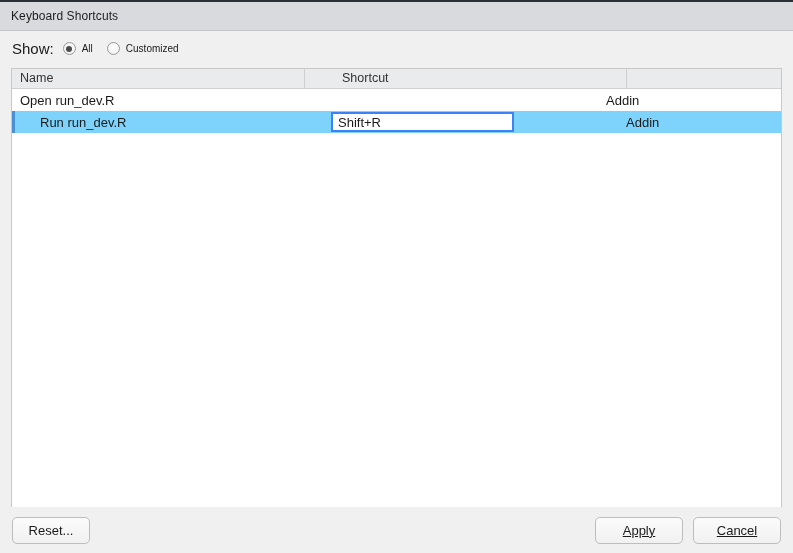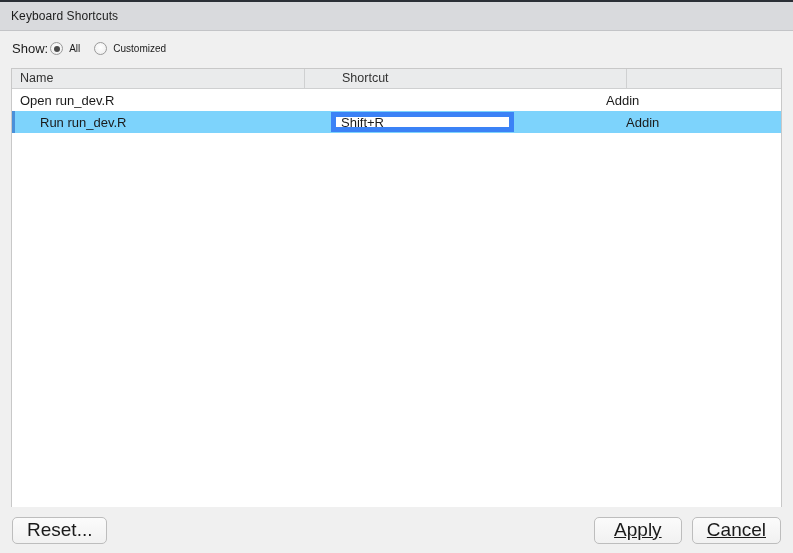--- a/index.html
+++ b/index.html
@@ -49,23 +49,23 @@
   .toolbar {
     height: 35px;
     display: flex;
     align-items: center;
     padding: 0 12px 0 12px;
     box-sizing: border-box;
     flex: 0 0 auto;
     position: relative;
   }
   .show-label {
-    font-size: 13px;
-    color: #1a1a1a;
-    margin-right: 2px;
+    font-size: 15px;
+    color: #1a1a1a;
+    margin-right: 9px;
   }
   .radio-group {
     display: flex;
     align-items: center;
   }
   .radio-opt {
     display: flex;
     align-items: center;
     margin-right: 14px;
     cursor: default;
@@ -208,21 +208,21 @@
     display: flex;
     align-items: center;
     height: 100%;
   }
   .td.col-shortcut { padding-left: 2px; }
 
   .shortcut-input {
     width: 183px;
     height: 20px;
     background: #ffffff;
-    border: 5px solid #3b82f6;
+    border: 2px solid #3b82f6;
     box-sizing: border-box;
     font-family: "Liberation Sans", sans-serif;
     font-size: 13px;
     color: #1a1a1a;
     padding: 0 5px;
     line-height: 18px;
     outline: none;
     border-radius: 0;
     margin-left: 4px;
   }
@@ -247,21 +247,21 @@
     text-decoration: underline;
   }
   .btn {
     min-width: 78px;
     height: 27px;
     padding: 0 14px;
     background: linear-gradient(#fbfbfb, #f1f1f1);
     border: 1px solid #bdbdbd;
     border-radius: 5px;
     font-family: "Liberation Sans", sans-serif;
-    font-size: 19px;
+    font-size: 13px;
     color: #1a1a1a;
     cursor: default;
     box-sizing: border-box;
   }
   .btn.wide { min-width: 88px; }
 </style>
 </head>
 <body>
 
 <div class="dialog">

